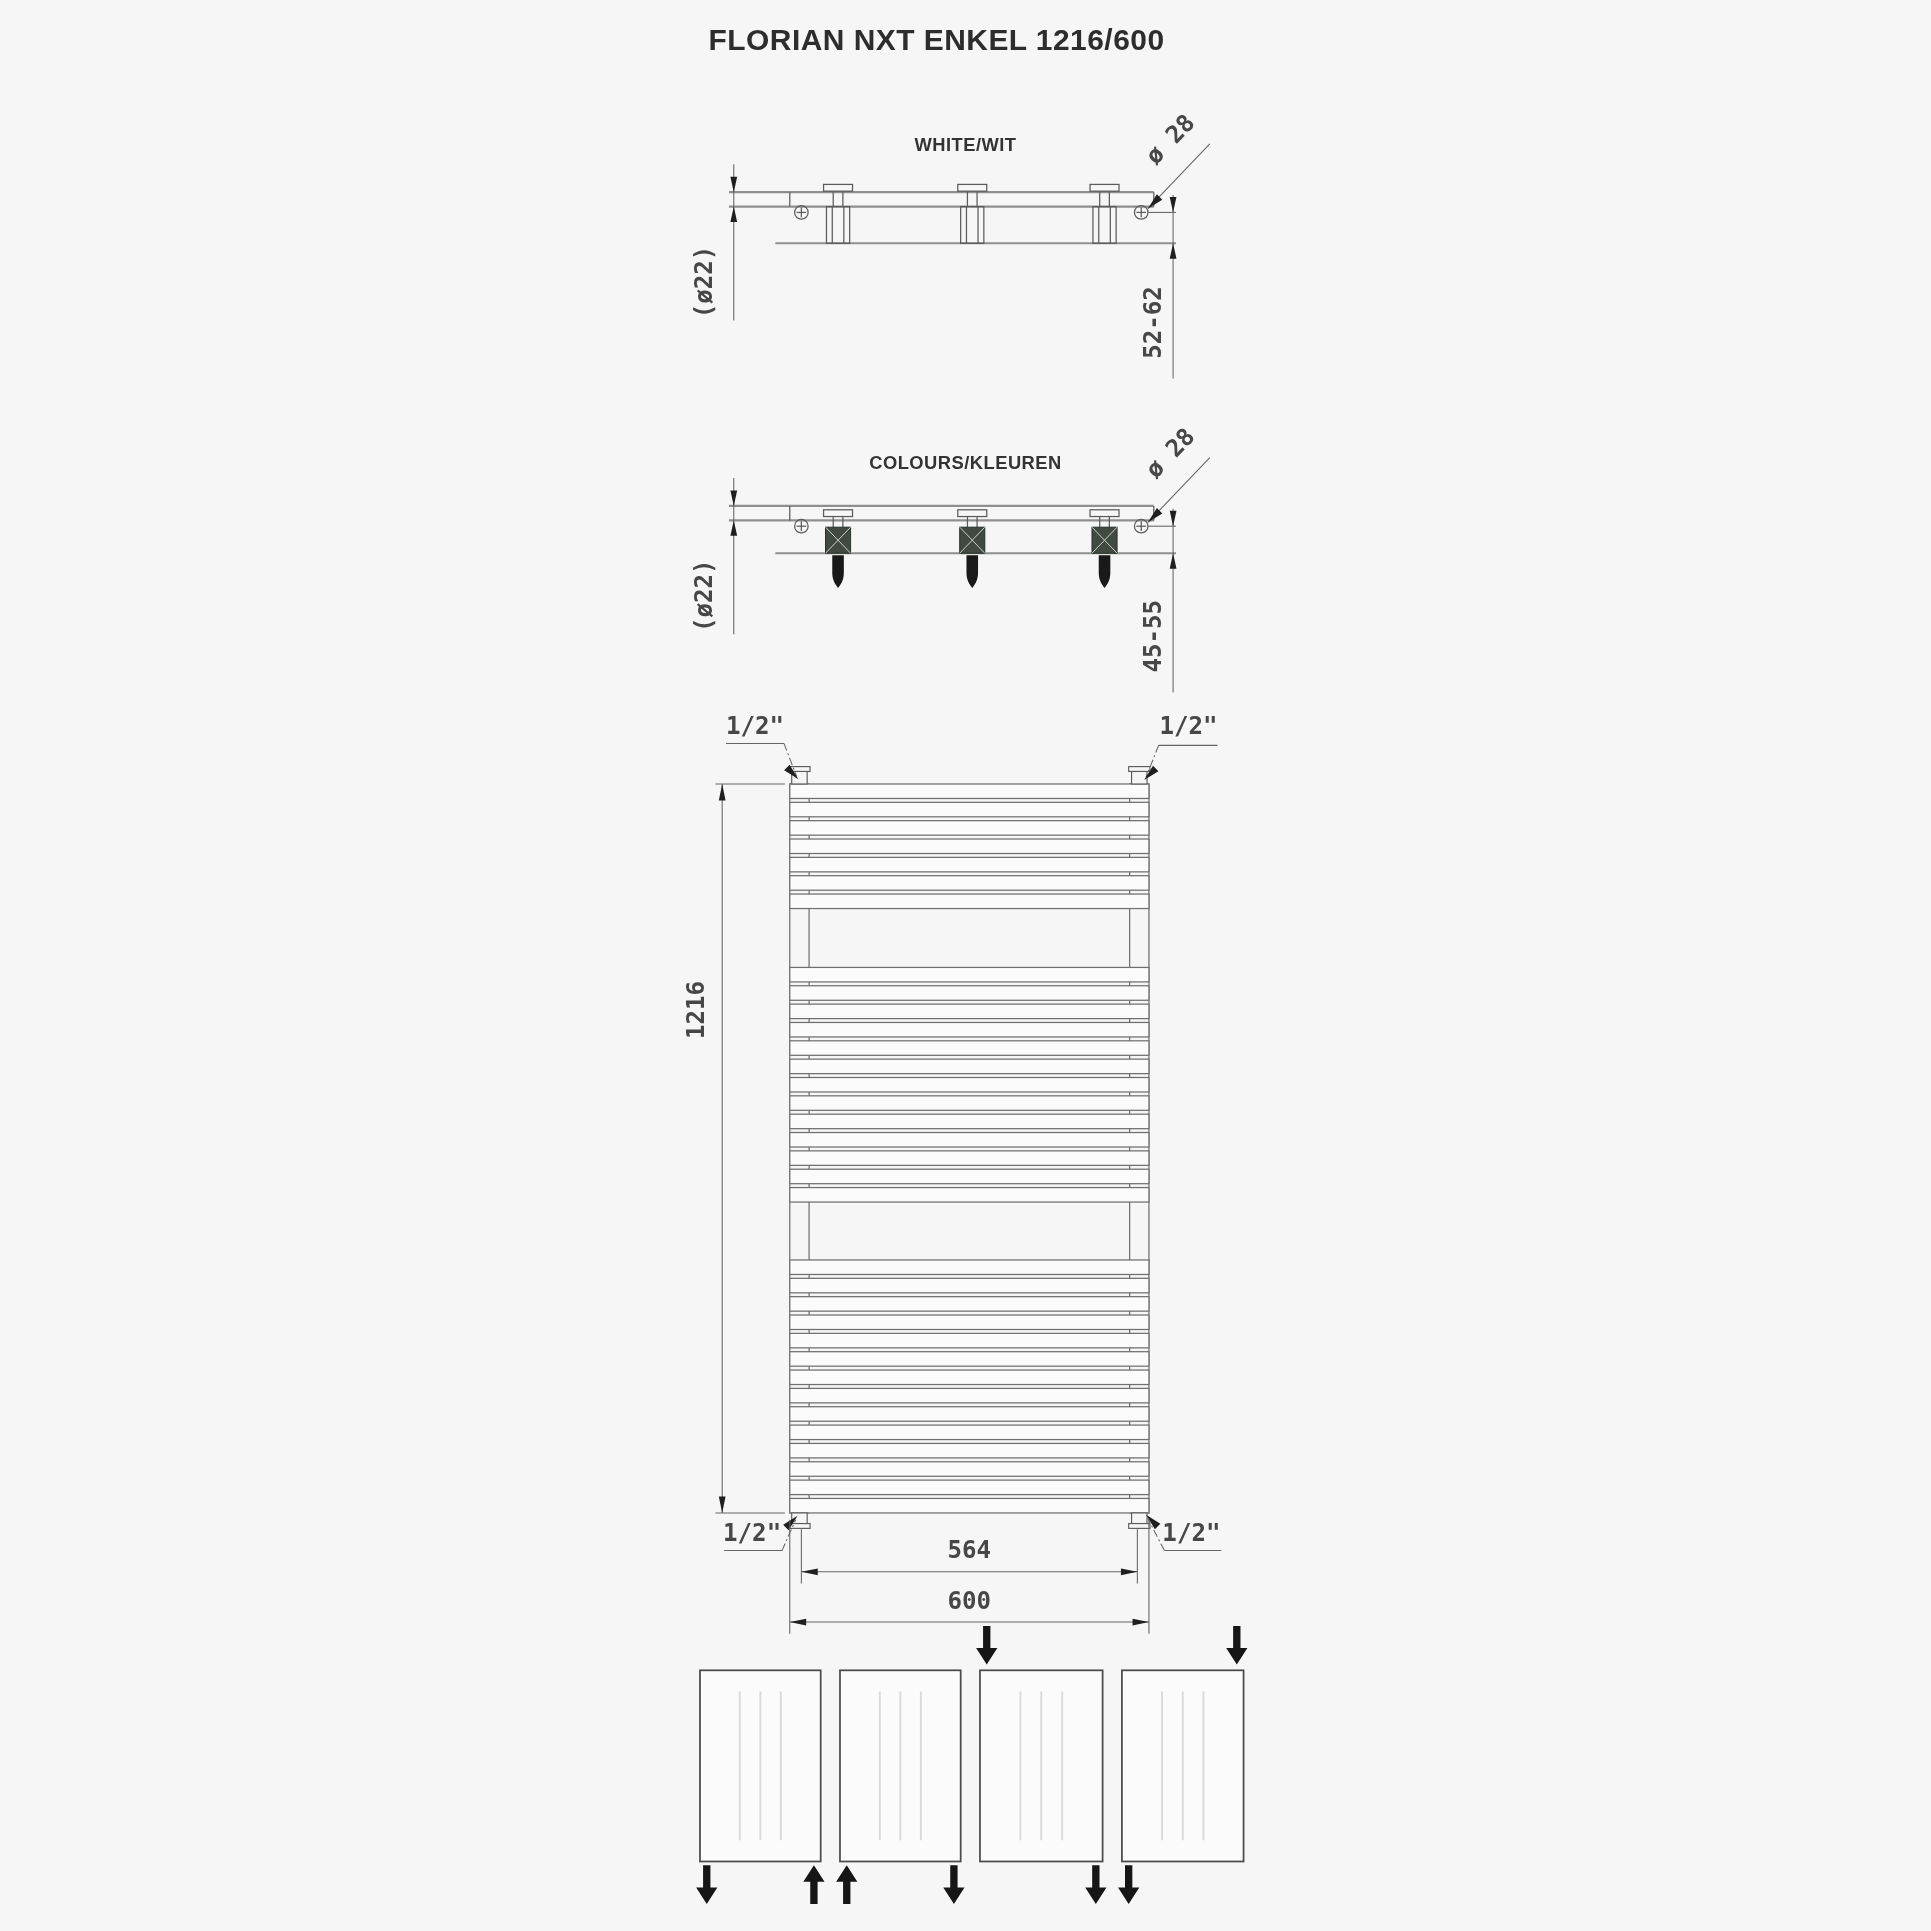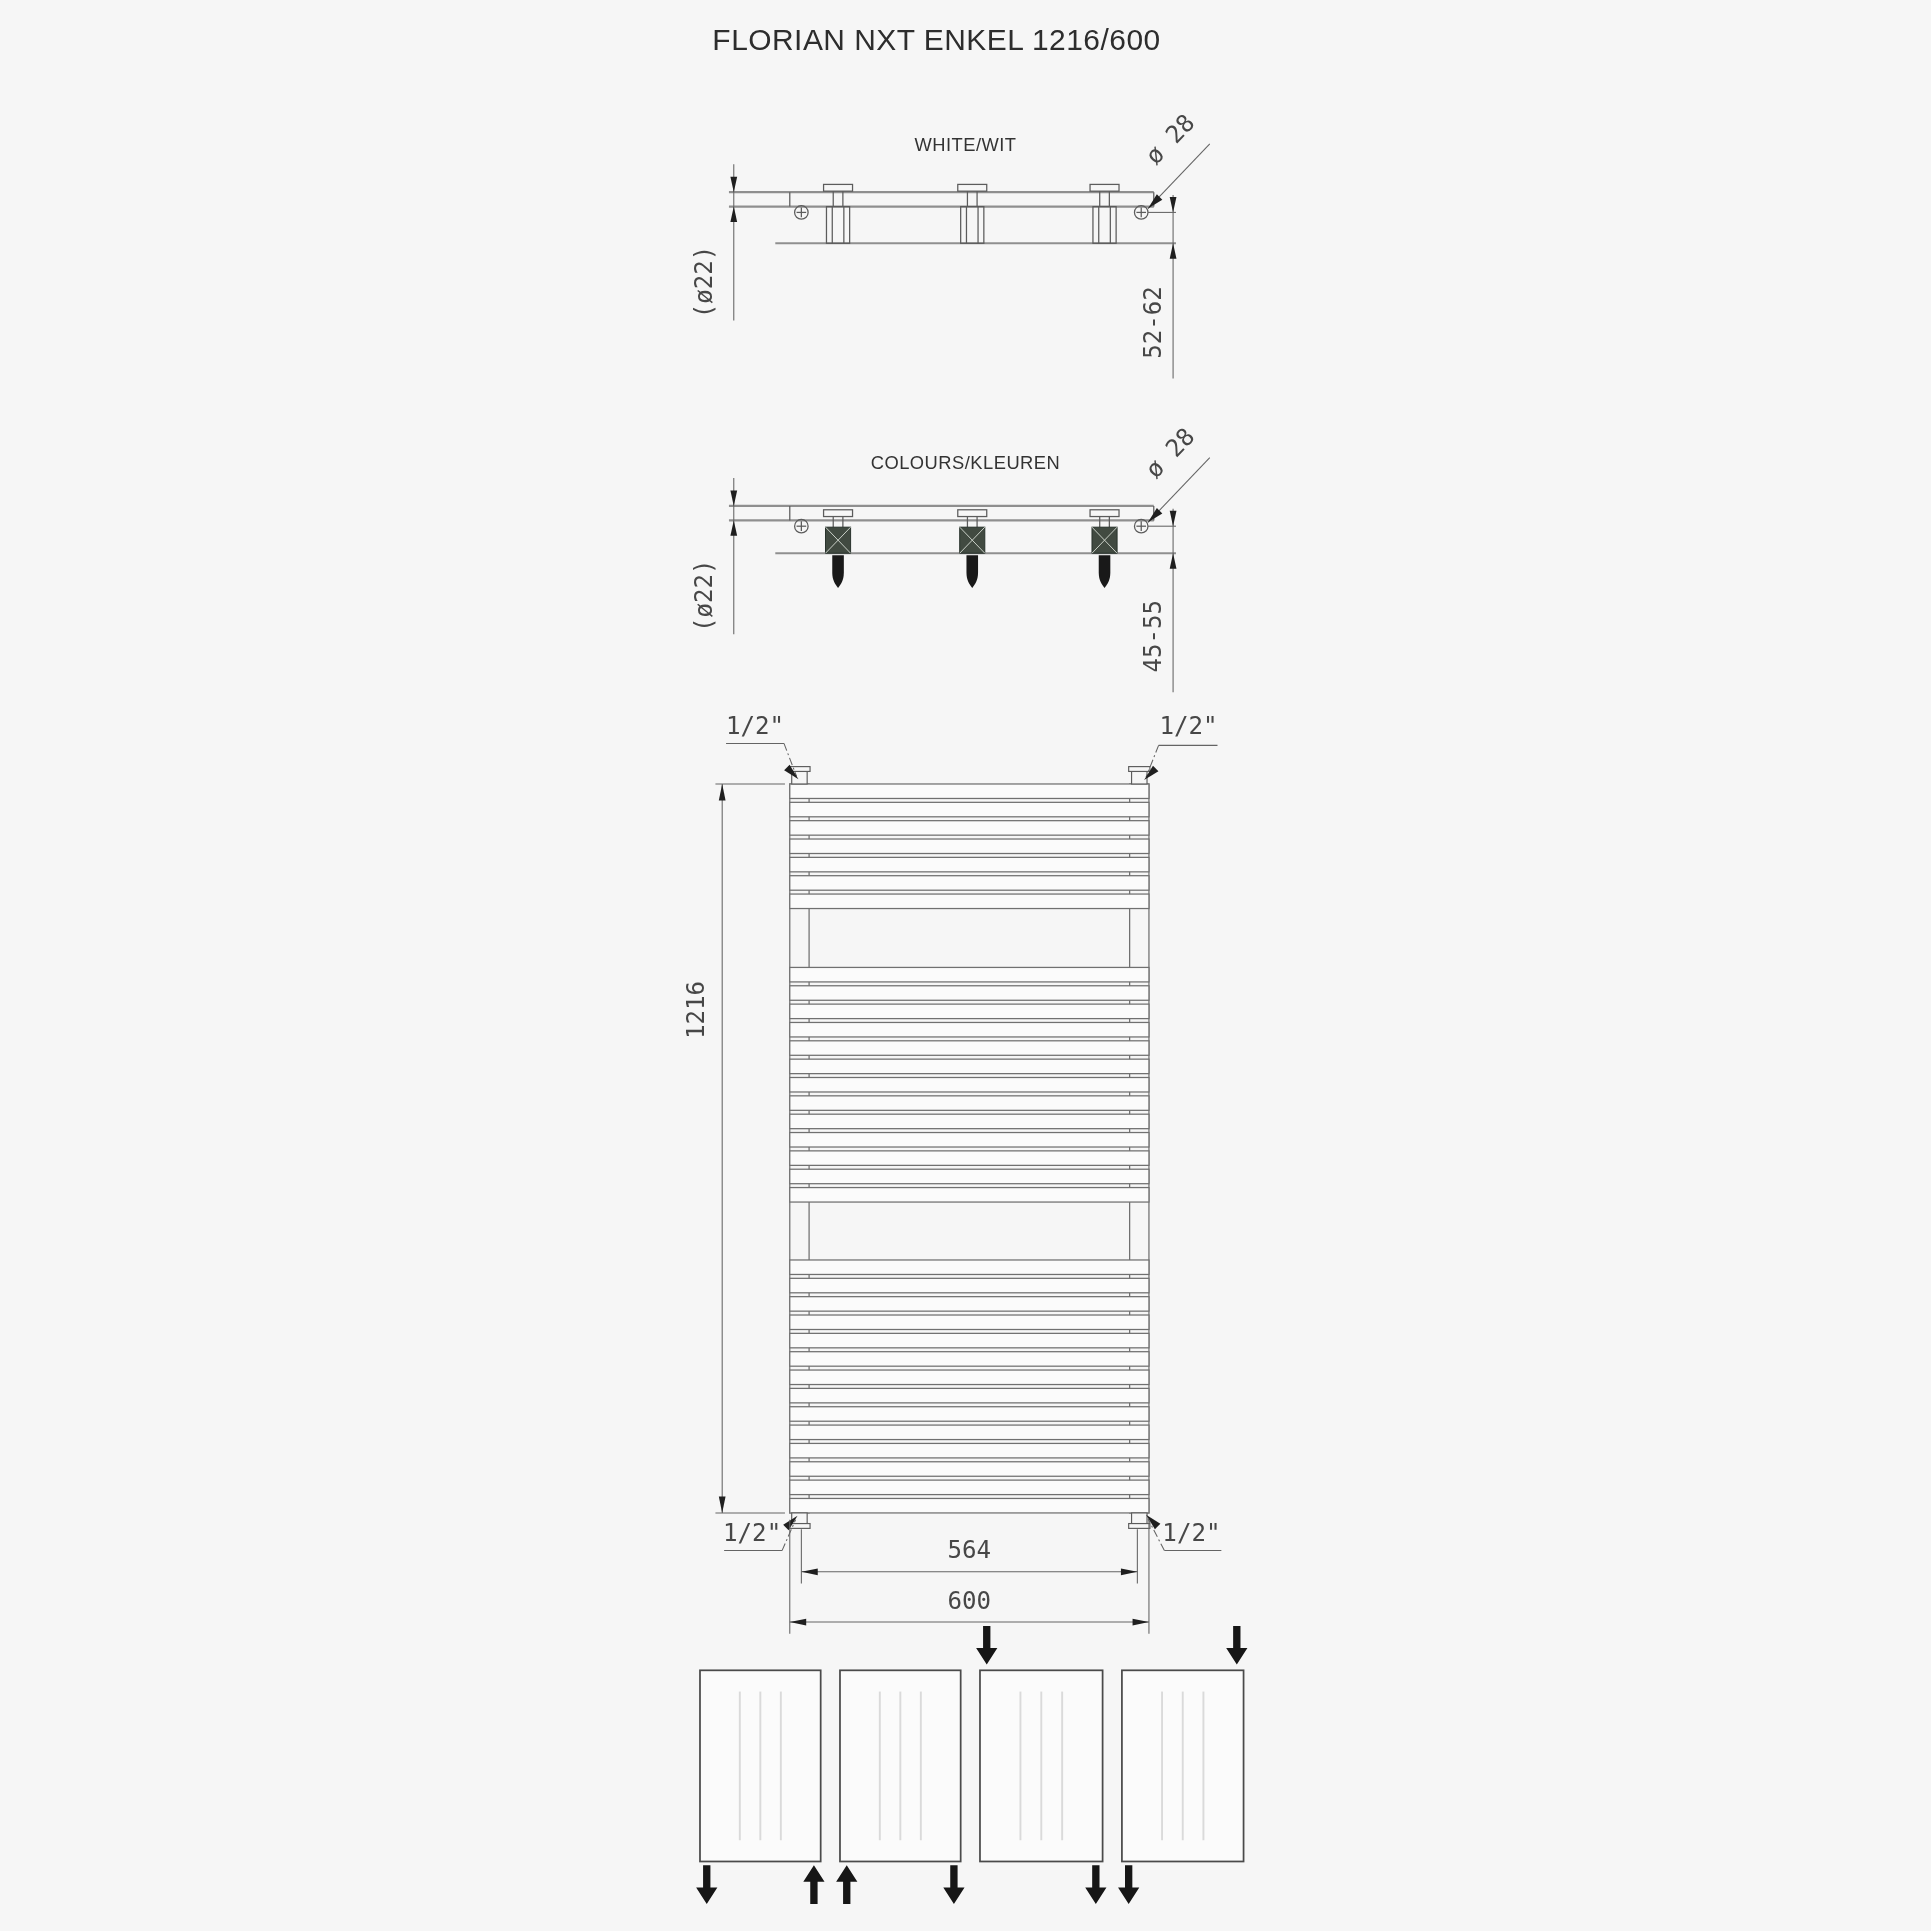--- a/index.html
+++ b/index.html
@@ -1,16 +1,16 @@
 <!DOCTYPE html>
 <html><head>
 <meta charset="utf-8">
 <style>
   html,body{margin:0;padding:0;background:#f6f6f6;}
-  .page{position:relative;width:1624px;height:1931px;background:#f6f6f6;overflow:hidden;}
+  .page{position:relative;width:1624px;height:1931px;background:#f6f6f6;overflow:hidden;font-weight:bold;}
   svg{position:absolute;left:0;top:0;}
   .gline{stroke:#8f8f8f;stroke-width:2.2;fill:none}
   .thin{stroke:#5c5c5c;stroke-width:1.3;fill:none}
   .dline{stroke:#646464;stroke-width:1.1;fill:none}
   .leader{stroke:#646464;stroke-width:1.1;fill:none;stroke-dasharray:8 3 2 3}
   .tube{fill:#fbfbfb;stroke:#707070;stroke-width:1.3}
   .collector{fill:#f6f6f6;stroke:#707070;stroke-width:1.3}
   .stub{fill:#f6f6f6;stroke:#5c5c5c;stroke-width:1.2}
   .dimarrow{fill:#1f1f1f}
   .flow-arrow{fill:#161616}

